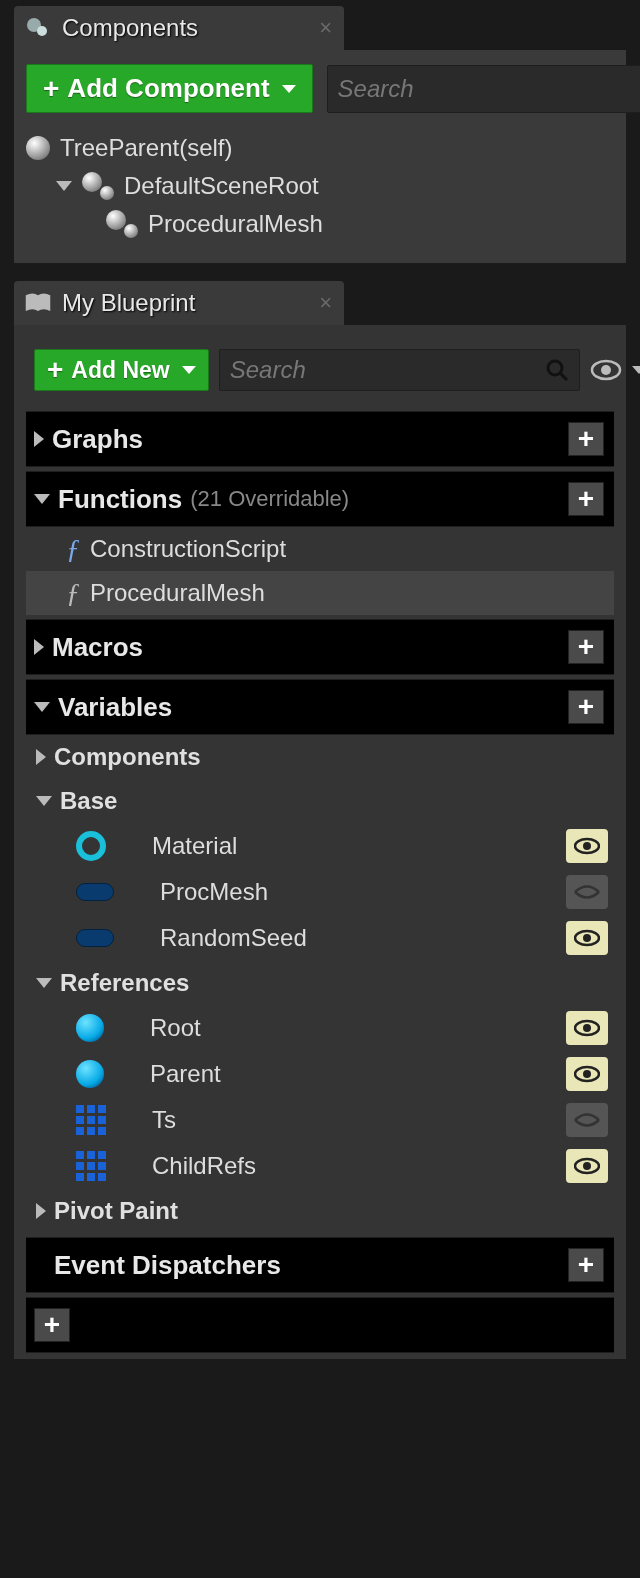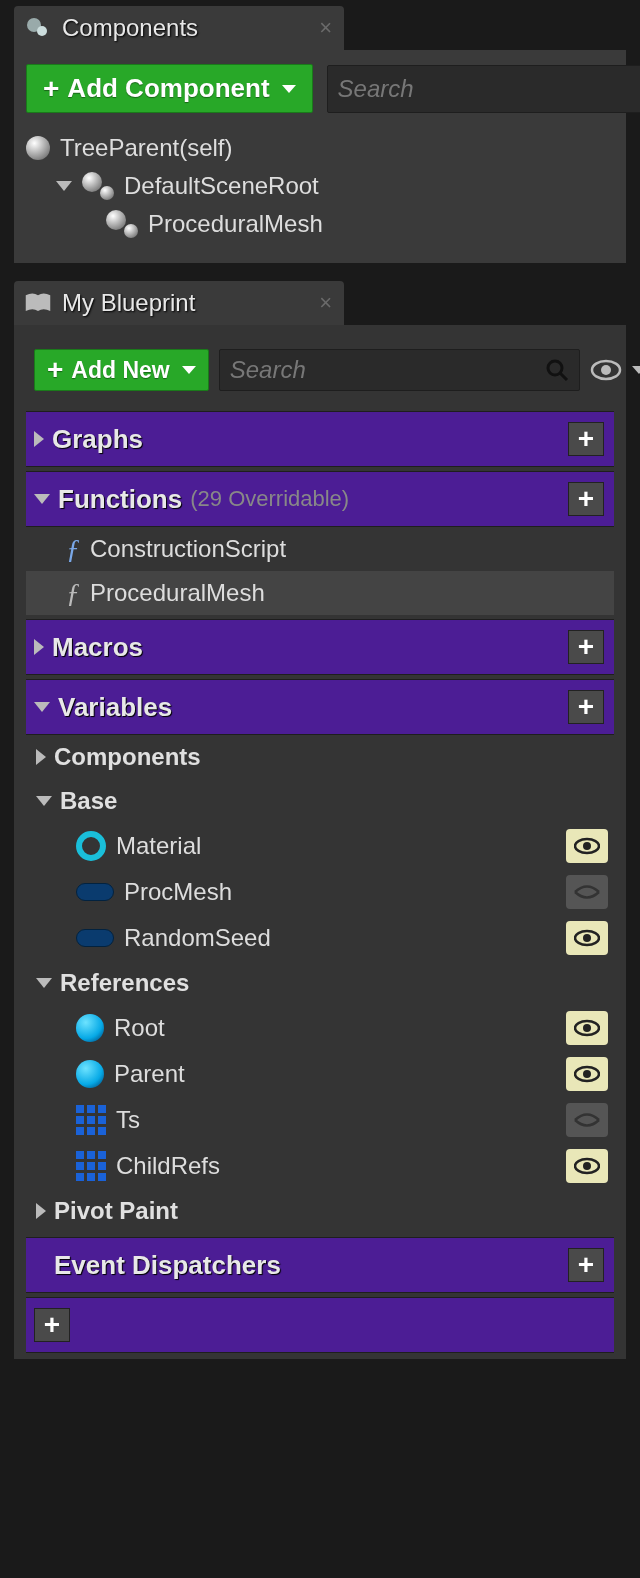--- a/index.html
+++ b/index.html
@@ -146,21 +146,21 @@
   }
   .eye-toggle {
     display: inline-flex;
     align-items: center;
     gap: 6px;
   }
   .section-header {
     display: flex;
     align-items: center;
     justify-content: space-between;
-    background: #4c1d95;
+    background: #000000;
     border-top: 1px solid #1e1e1e;
     border-bottom: 1px solid #1e1e1e;
     padding: 10px 10px 10px 8px;
     margin-top: 4px;
   }
   .section-header .left {
     display: flex; align-items: center; gap: 8px;
   }
   .section-header .label {
     font-size: 26px; font-weight: 700; color: #e8e8e8;
@@ -183,21 +183,21 @@
   }
   .item-row.selected { background: #444; }
   .sub-header {
     display: flex; align-items: center; gap: 8px;
     padding: 8px 4px 8px 10px;
     font-size: 24px; font-weight: 700; color: #e0e0e0;
   }
   .var-row {
     display: flex; align-items: center;
     padding: 6px 6px 6px 50px;
-    font-size: 24px; color: #ddd;
+    font-size: 24px; color: #ddd; gap: 36px;
   }
   .var-row .lbl { flex: 1; margin-left: 10px; }
   .pin {
     width: 34px; height: 22px; display: inline-block;
   }
   .pin.ring {
     width: 30px; height: 30px; border-radius: 50%;
     border: 6px solid #1abfda; background: transparent;
   }
   .pin.pill {
@@ -332,21 +332,21 @@
         <span class="tri right"></span>
         <span class="label">Graphs</span>
       </div>
       <span class="add-plus">+</span>
     </div>
 
     <div class="section-header">
       <div class="left">
         <span class="tri down"></span>
         <span class="label">Functions</span>
-        <span class="sub">(29 Overridable)</span>
+        <span class="sub">(21 Overridable)</span>
       </div>
       <span class="add-plus">+</span>
     </div>
     <div class="item-row">
       <span class="f-icon">ƒ</span>
       <span>ConstructionScript</span>
     </div>
     <div class="item-row selected">
       <span class="f-icon gray">ƒ</span>
       <span>ProceduralMesh</span>

